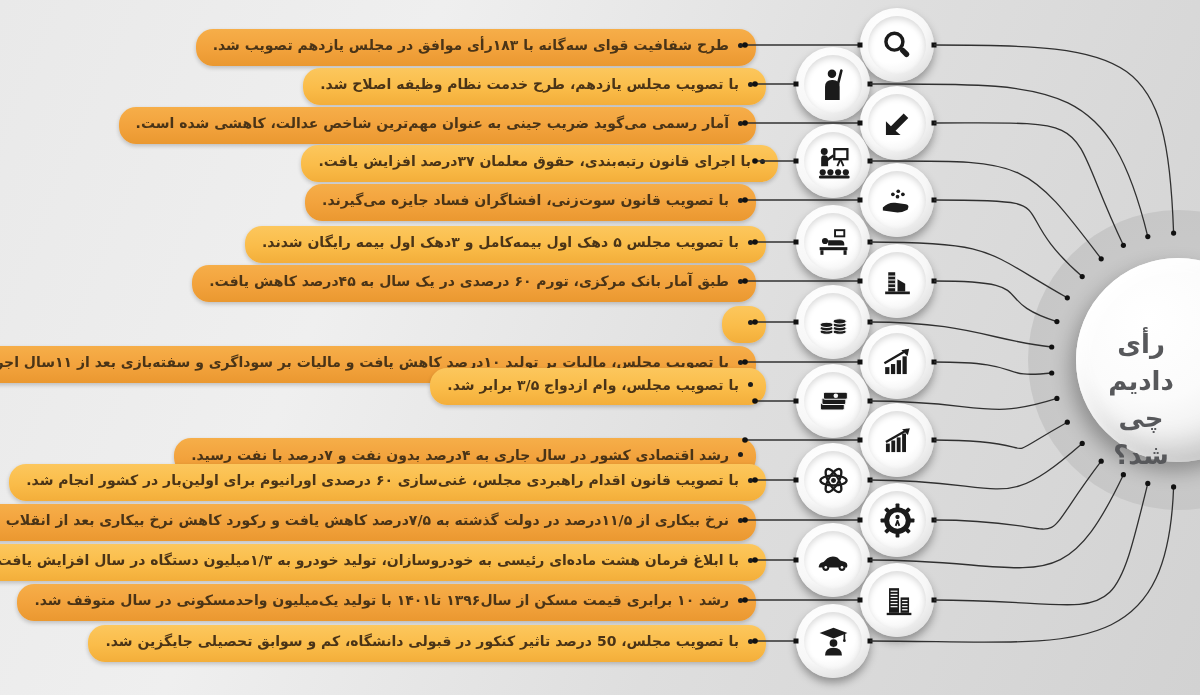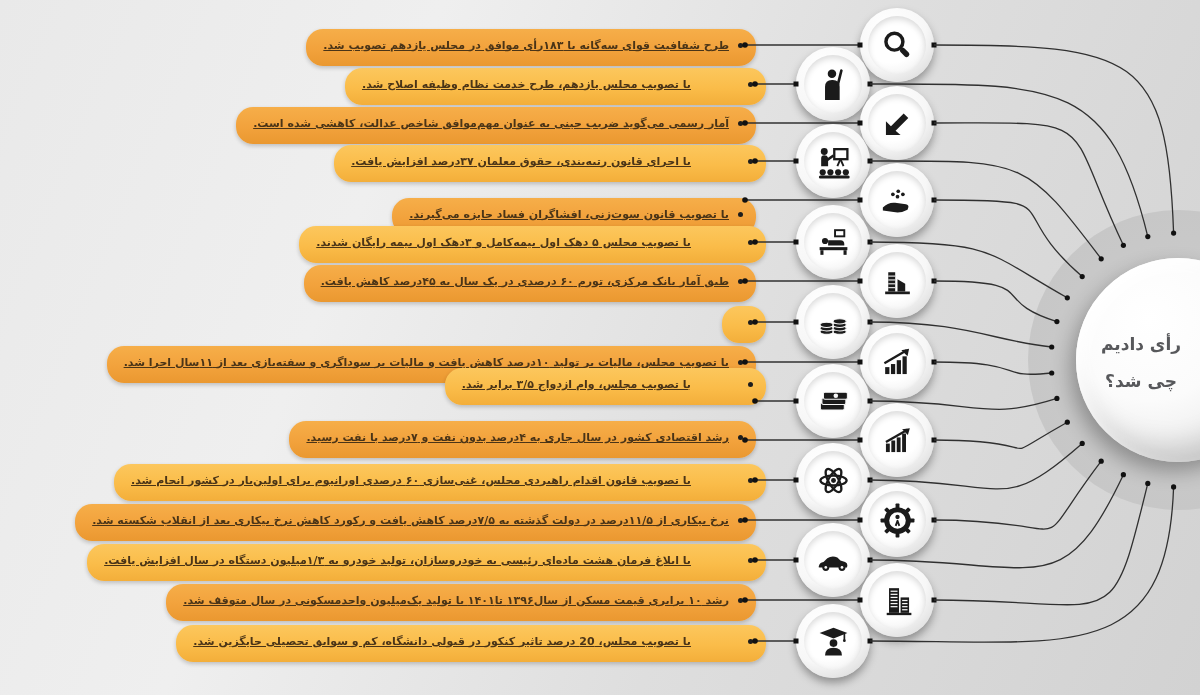--- a/index.html
+++ b/index.html
@@ -8,28 +8,28 @@
          font-family:"DejaVu Sans",sans-serif;}
   
   .hub-ring{position:absolute;left:1028px;top:210px;width:300px;height:300px;border-radius:50%;z-index:0;
             background:radial-gradient(circle, #cccccc 0%, #c7c7c7 72%, rgba(199,199,199,0) 100%);}
   .hub{position:absolute;left:1076px;top:258px;width:204px;height:204px;border-radius:50%;z-index:1;
        background:radial-gradient(circle at 36% 30%, #ffffff 0%, #fbfbfb 42%, #ececec 72%, #d6d6d6 100%);
        box-shadow:-5px 9px 20px rgba(0,0,0,.30),
                   inset 7px 9px 16px rgba(255,255,255,.95),
                   inset -12px -16px 26px rgba(0,0,0,.15);}
   .hub-label{position:absolute;left:1088px;top:326px;width:106px;z-index:2;text-align:center;direction:rtl;
-             font-weight:bold;font-size:17px;line-height:37px;color:#57585b;}
+             font-weight:bold;font-size:26px;line-height:37px;color:#57585b;}
   
   .pill{position:absolute;z-index:3;height:33px;border-radius:17px;display:flex;align-items:center;
         direction:rtl;padding:0 13px 4px 17px;white-space:nowrap;
-        font-weight:bold;font-size:11px;color:#4a3417;
-        box-shadow:0 2px 4px rgba(0,0,0,.20);text-decoration:underline;}
+        font-weight:bold;font-size:14px;color:#4a3417;
+        box-shadow:0 2px 4px rgba(0,0,0,.20);}
   .pill.dark{background:linear-gradient(180deg,#f6ae49 0%,#f2a23c 55%,#ea9830 100%);}
-  .pill.light{background:linear-gradient(180deg,#fcc75d 0%,#fabc49 55%,#f3ae3a 100%);gap:48px;}
+  .pill.light{background:linear-gradient(180deg,#fcc75d 0%,#fabc49 55%,#f3ae3a 100%);}
   .pill .dot{flex:none;width:5px;height:5px;border-radius:50%;background:#1d1d1d;margin-left:9px;}
   
   .iconc{position:absolute;z-index:4;width:74px;height:74px;border-radius:50%;
          background:radial-gradient(circle at 35% 26%, #ffffff 0%, #f7f7f7 55%, #dddddd 86%, #cdcdcd 100%);
          box-shadow:0 5px 9px rgba(0,0,0,.34);
          display:flex;align-items:center;justify-content:center;}
   .icon-inner{width:58px;height:58px;border-radius:50%;
          background:radial-gradient(circle at 40% 30%, #ffffff 55%, #f3f3f3 82%, #e7e7e7 100%);
          box-shadow:inset 0 3px 6px rgba(0,0,0,.15);
          display:flex;align-items:center;justify-content:center;}
@@ -55,27 +55,27 @@
       <div class="pill dark" style="right: 444px; top: 28.5px;">
         <span class="dot"></span>
         <span class="ptext">طرح شفافیت قوای سه‌گانه با ۱۸۳رأی موافق در مجلس یازدهم تصویب شد.</span>
       </div>
       <div class="pill light" style="right: 434px; top: 67.5px;">
         <span class="dot"></span>
         <span class="ptext">با تصویب مجلس یازدهم، طرح خدمت نظام وظیفه اصلاح شد.</span>
       </div>
       <div class="pill dark" style="right: 444px; top: 106.5px;">
         <span class="dot"></span>
-        <span class="ptext">آمار رسمی می‌گوید ضریب جینی به عنوان مهم‌موافق شاخص عدالت، کاهشی شده است.</span>
-      </div>
-      <div class="pill light" style="right: 434px; top: 144.5px;">
+        <span class="ptext">آمار رسمی می‌گوید ضریب جینی به عنوان مهم‌ترین شاخص عدالت، کاهشی شده است.</span>
+      </div>
+      <div class="pill light" style="right: 422px; top: 144.5px;">
         <span class="dot"></span>
         <span class="ptext">با اجرای قانون رتبه‌بندی، حقوق معلمان ۳۷درصد افزایش یافت.</span>
       </div>
-      <div class="pill dark" style="right: 444px; top: 183.5px; margin-top: 14px;">
+      <div class="pill dark" style="right: 444px; top: 183.5px;">
         <span class="dot"></span>
         <span class="ptext">با تصویب قانون سوت‌زنی، افشاگران فساد جایزه می‌گیرند.</span>
       </div>
       <div class="pill light" style="right: 434px; top: 225.5px; text-align: right;">
         <span class="dot"></span>
         <span class="ptext">با تصویب مجلس ۵ دهک اول بیمه‌کامل و ۳دهک اول بیمه رایگان شدند.</span>
       </div>
       <div class="pill dark" style="right: 444px; top: 264.5px; justify-content: center;">
         <span class="dot"></span>
         <span class="ptext">طبق آمار بانک مرکزی، تورم ۶۰ درصدی در یک سال به ۴۵درصد کاهش یافت.</span>
@@ -84,21 +84,21 @@
         <span class="dot"></span>
       </div>
       <div class="pill dark" style="right: 444px; top: 345.5px;">
         <span class="dot"></span>
         <span class="ptext">با تصویب مجلس، مالیات بر تولید ۱۰درصد کاهش یافت و مالیات بر سوداگری و سفته‌بازی بعد از ۱۱سال اجرا شد.</span>
       </div>
       <div class="pill light" style="right: 434px; top: 368px;">
         <span class="dot"></span>
         <span class="ptext">با تصویب مجلس، وام ازدواج ۳/۵ برابر شد.</span>
       </div>
-      <div class="pill dark" style="right: 444px; top: 421px;">
+      <div class="pill dark" style="right: 444px; top: 438px;">
         <span class="dot"></span>
         <span class="ptext">رشد اقتصادی کشور در سال جاری به ۴درصد بدون نفت و ۷درصد با نفت رسید.</span>
       </div>
       <div class="pill light" style="right: 434px; top: 463.5px;">
         <span class="dot"></span>
         <span class="ptext">با تصویب قانون اقدام راهبردی مجلس، غنی‌سازی ۶۰ درصدی اورانیوم برای اولین‌بار در کشور انجام شد.</span>
       </div>
       <div class="pill dark" style="right: 444px; top: 503.5px;">
         <span class="dot"></span>
         <span class="ptext">نرخ بیکاری از ۱۱/۵درصد در دولت گذشته به ۷/۵درصد کاهش یافت و رکورد کاهش نرخ بیکاری بعد از انقلاب شکسته شد.</span>
@@ -106,21 +106,21 @@
       <div class="pill light" style="right: 434px; top: 543.5px;">
         <span class="dot"></span>
         <span class="ptext">با ابلاغ فرمان هشت ماده‌ای رئیسی به خودروسازان، تولید خودرو به ۱/۳میلیون دستگاه در سال افزایش یافت.</span>
       </div>
       <div class="pill dark" style="right: 444px; top: 583.5px;">
         <span class="dot"></span>
         <span class="ptext">رشد ۱۰ برابری قیمت مسکن از سال۱۳۹۶ تا۱۴۰۱ با تولید یک‌میلیون واحدمسکونی در سال متوقف شد.</span>
       </div>
       <div class="pill light" style="right: 434px; top: 624.5px;">
         <span class="dot"></span>
-        <span class="ptext">با تصویب مجلس، 20 درصد تاثیر کنکور در قبولی دانشگاه، کم و سوابق تحصیلی جایگزین شد.</span>
+        <span class="ptext">با تصویب مجلس، 50 درصد تاثیر کنکور در قبولی دانشگاه، کم و سوابق تحصیلی جایگزین شد.</span>
       </div>
     </div>
   <div id="icons">
       <div class="iconc" style="left: 860px; top: 8px;">
         <span class="icon-inner">
           <svg class="glyph" viewBox="0 0 48 48">
             <use href="#sym-search"></use>
           </svg>
         </span>
       </div>

